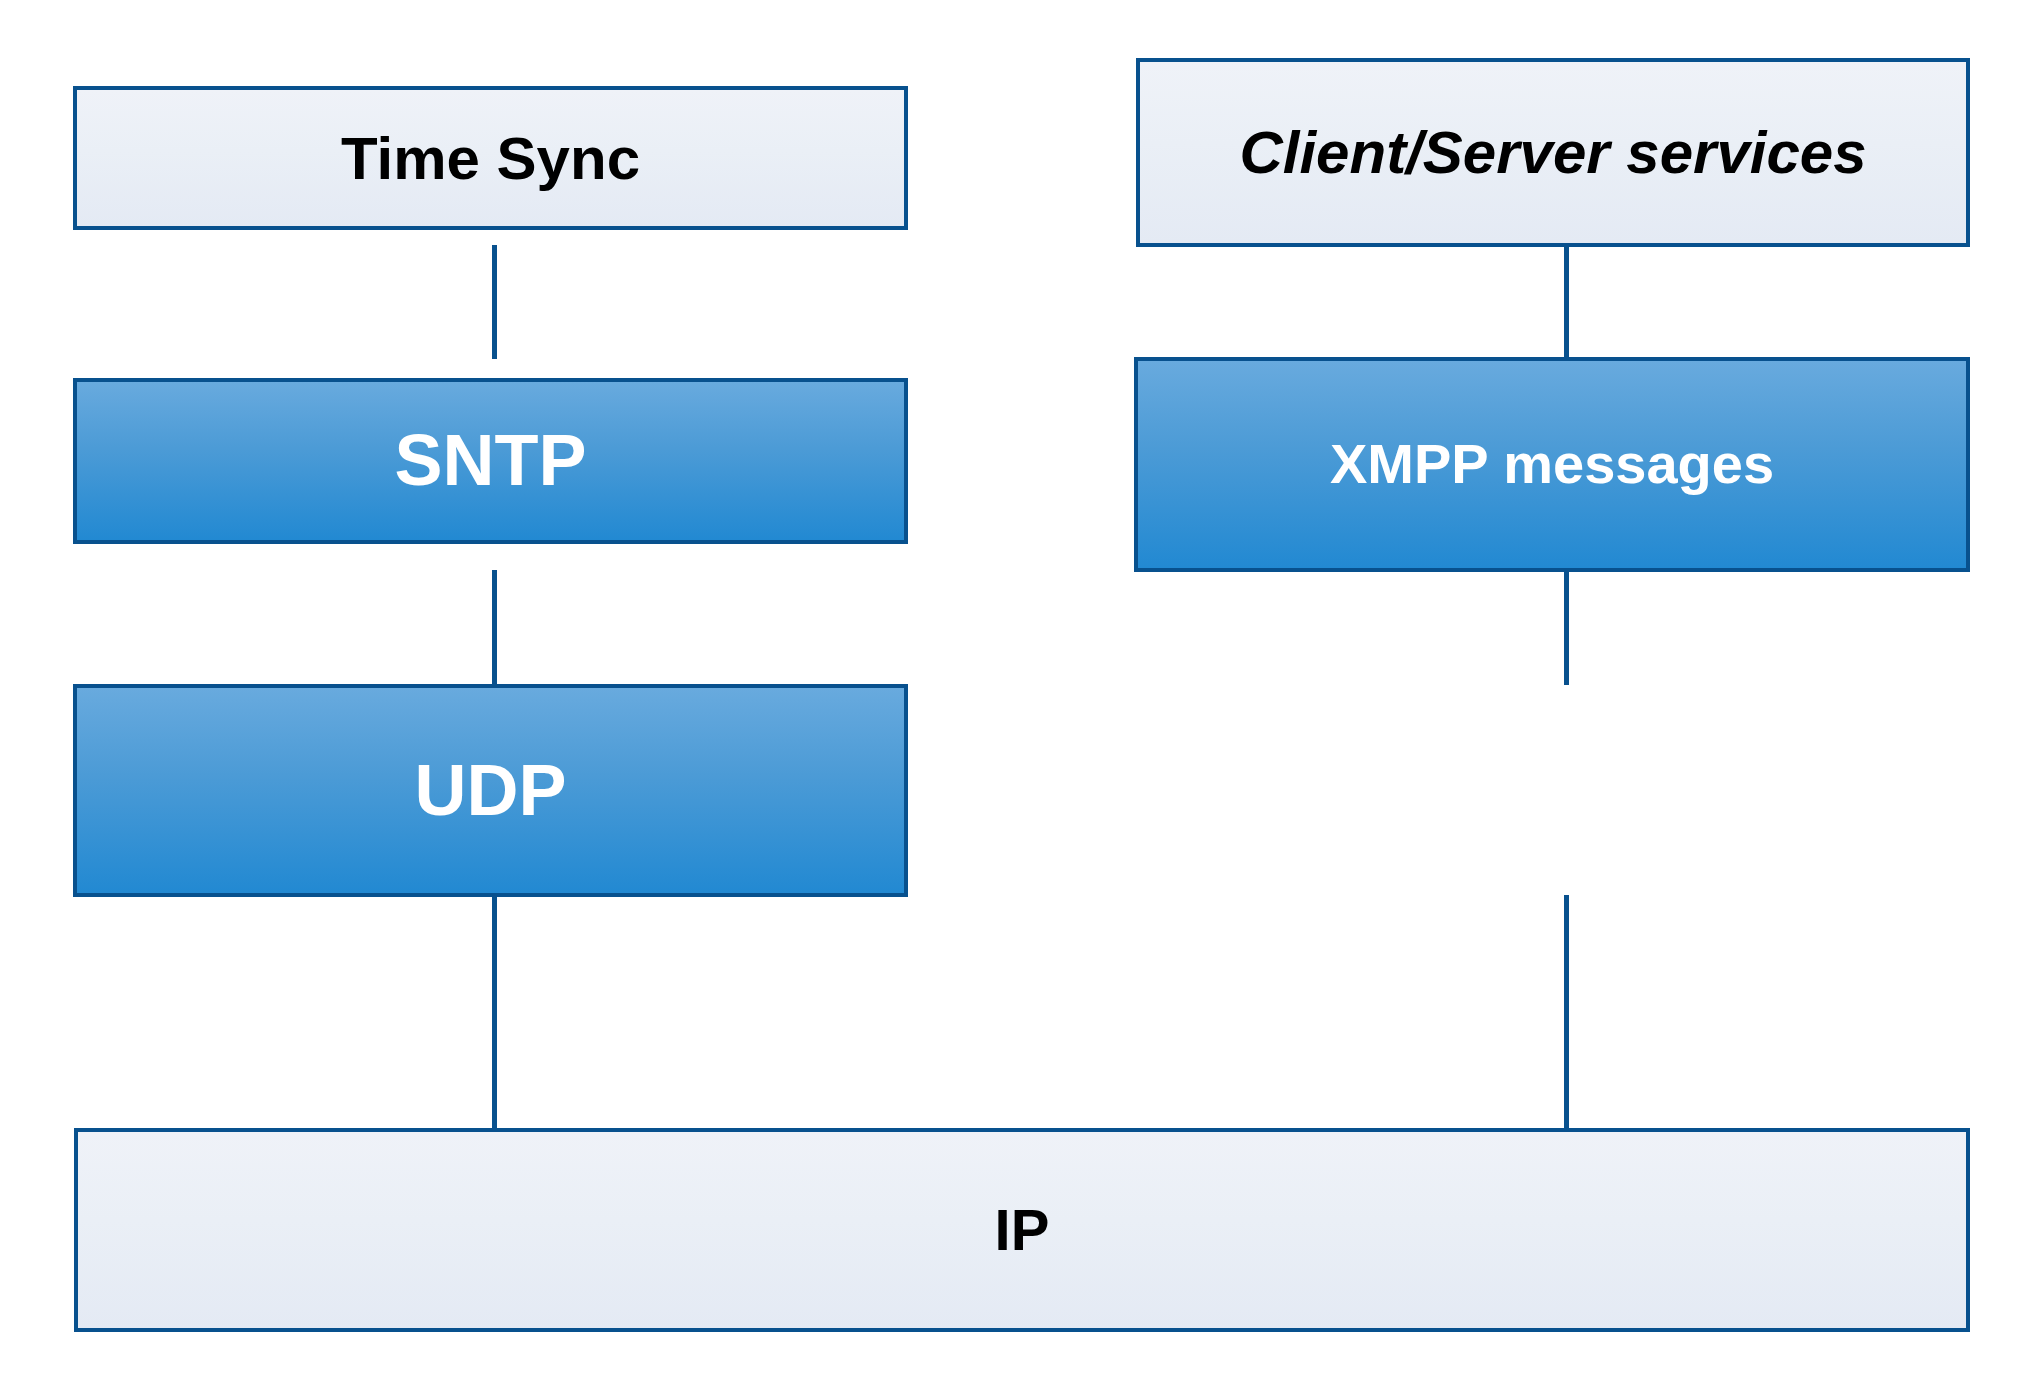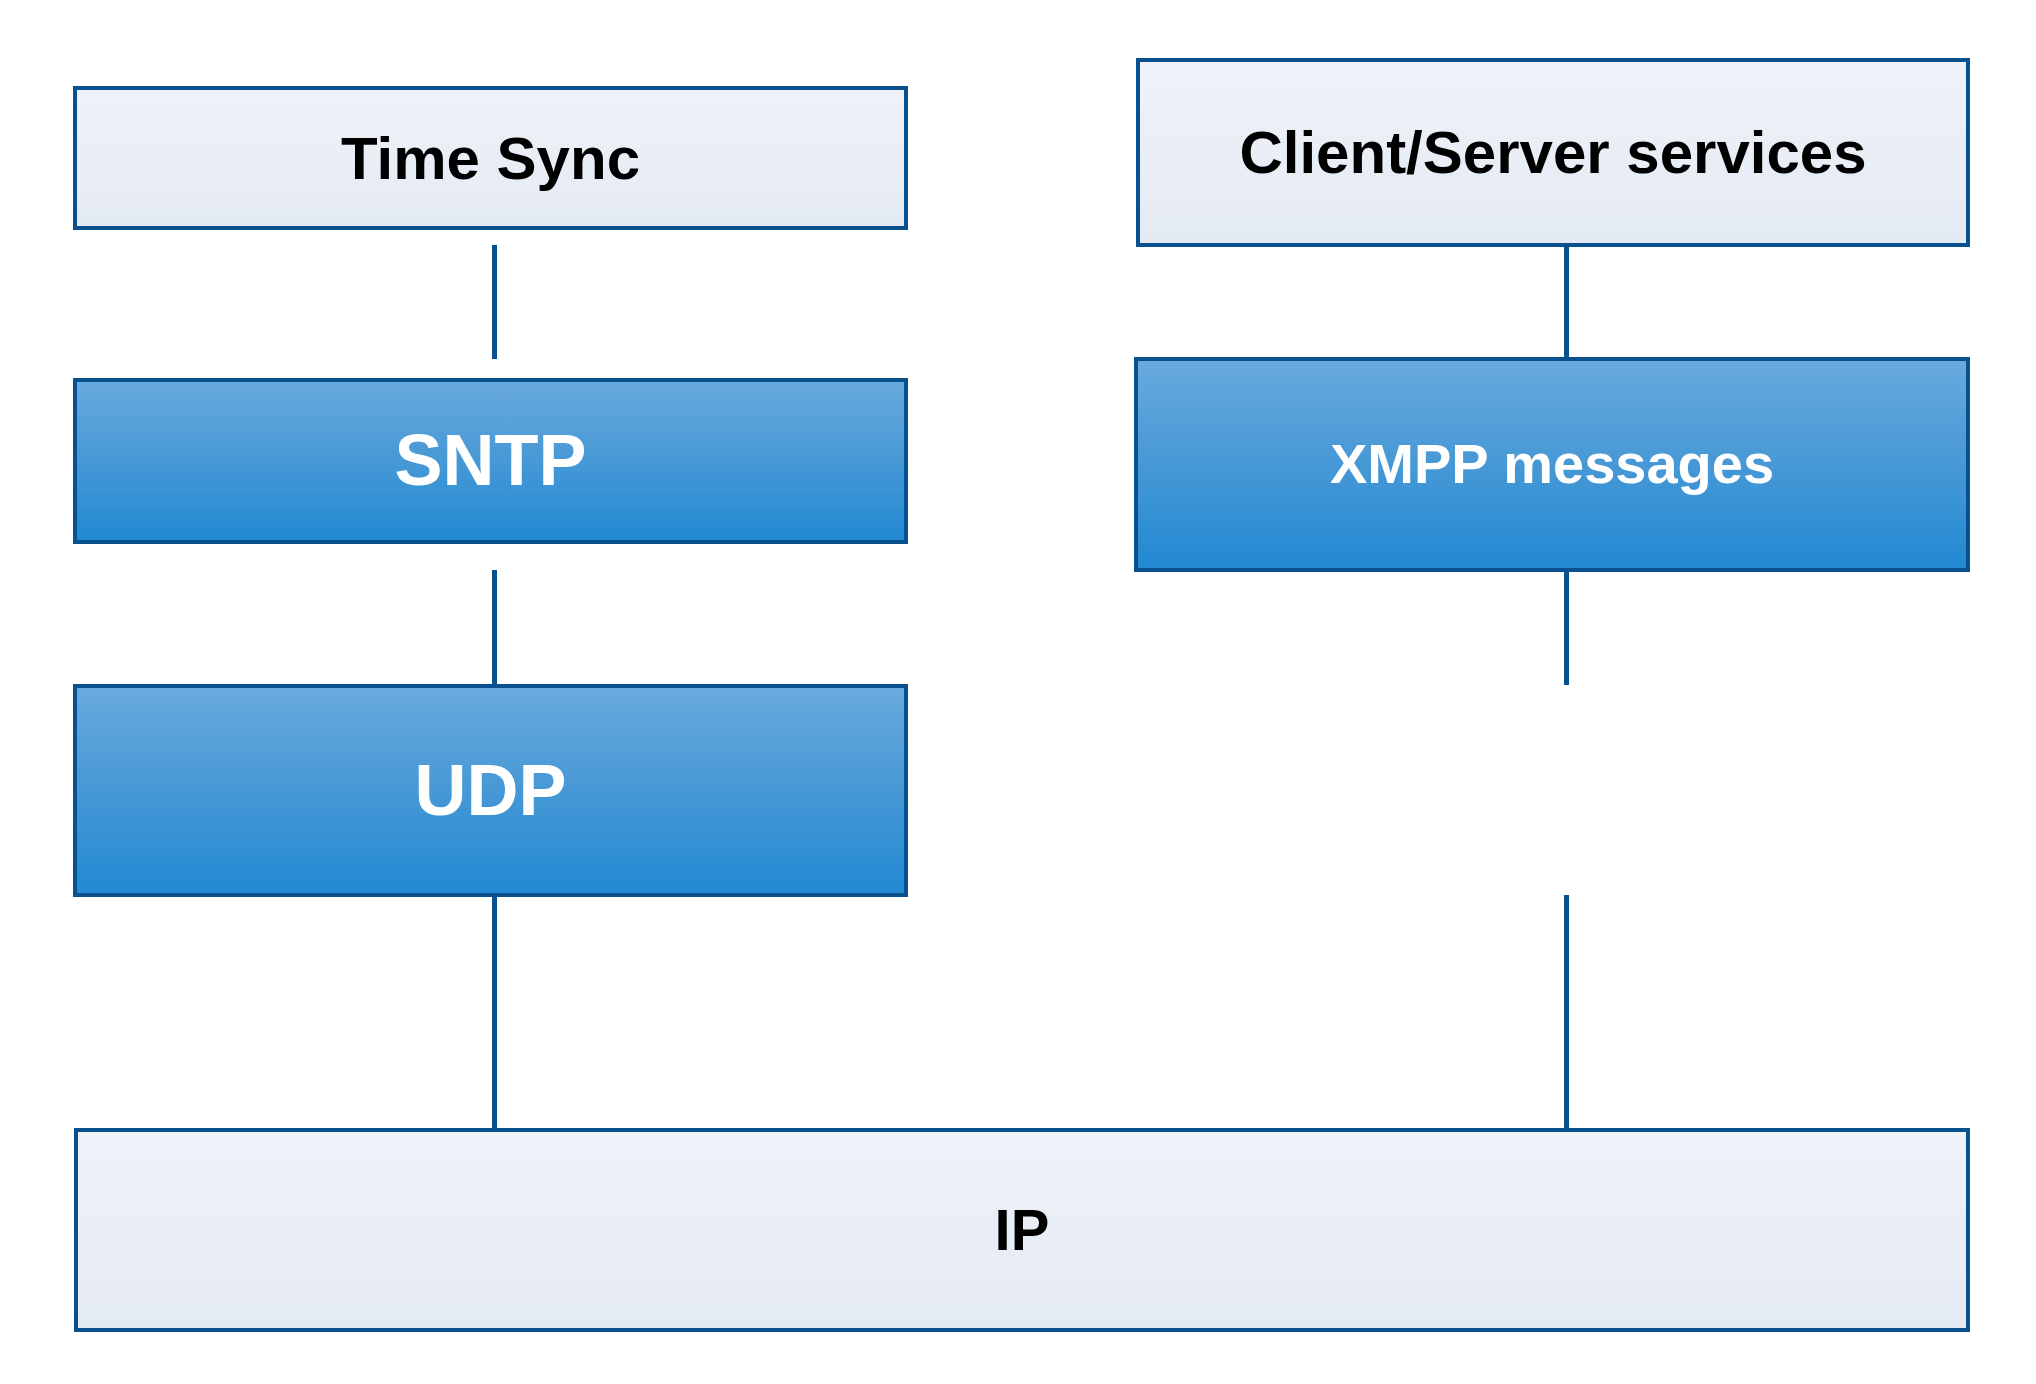--- a/index.html
+++ b/index.html
@@ -47,21 +47,21 @@
     display: block;
     white-space: nowrap;
   }
 
   
   #node-time-sync      { left: 73px;  top: 58px;   width: 835px; height: 144px; font-size: 60px; margin-top: 28px; }
   #node-sntp           { left: 73px;  top: 378px;  width: 835px; height: 166px; font-size: 72px; }
   #node-udp            { left: 73px;  top: 684px;  width: 835px; height: 213px; font-size: 72px; }
 
   
-  #node-client-server  { left: 1136px; top: 58px;  width: 834px; height: 189px; font-size: 60px; }
+  #node-client-server  { left: 1136px; top: 58px;  width: 834px; height: 189px; font-size: 60px; font-style: italic; }
   #node-xmpp-messages  { left: 1134px; top: 357px; width: 836px; height: 215px; font-size: 56px; }
   #node-xmpp           { left: 1134px; top: 683px; width: 836px; height: 214px; font-size: 72px; }
 
   
   #node-ip             { left: 74px;  top: 1128px; width: 1896px; height: 204px; font-size: 58px; }
 
   
   #conn-timesync-sntp   { left: 492px;  top: 245px;  height: 114px; }
   #conn-sntp-udp        { left: 492px;  top: 570px;  height: 116px; }
   #conn-udp-ip          { left: 492px;  top: 895px;  height: 235px; }

